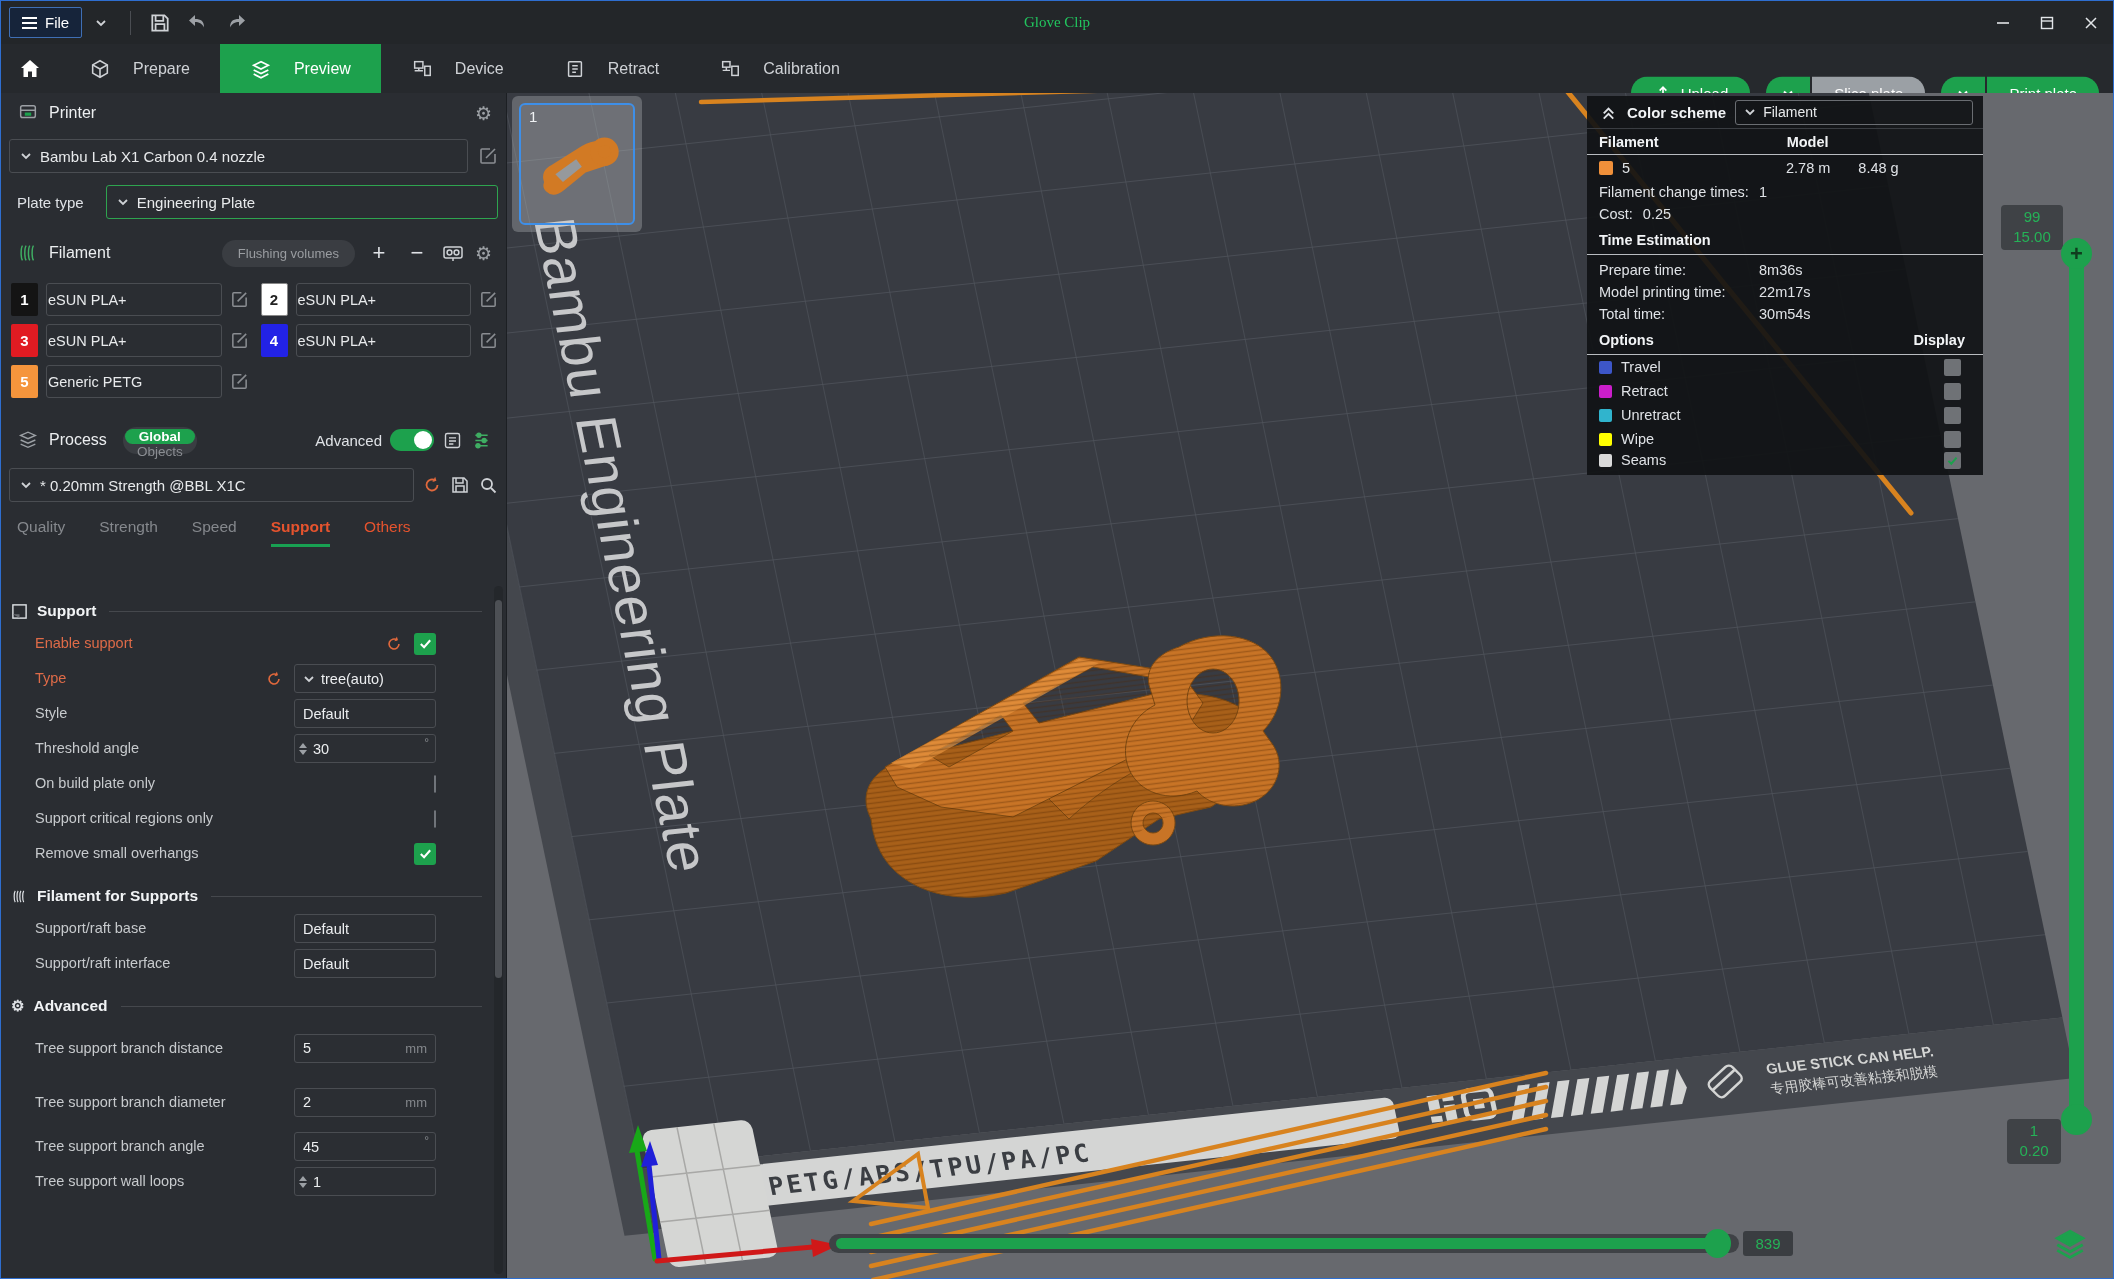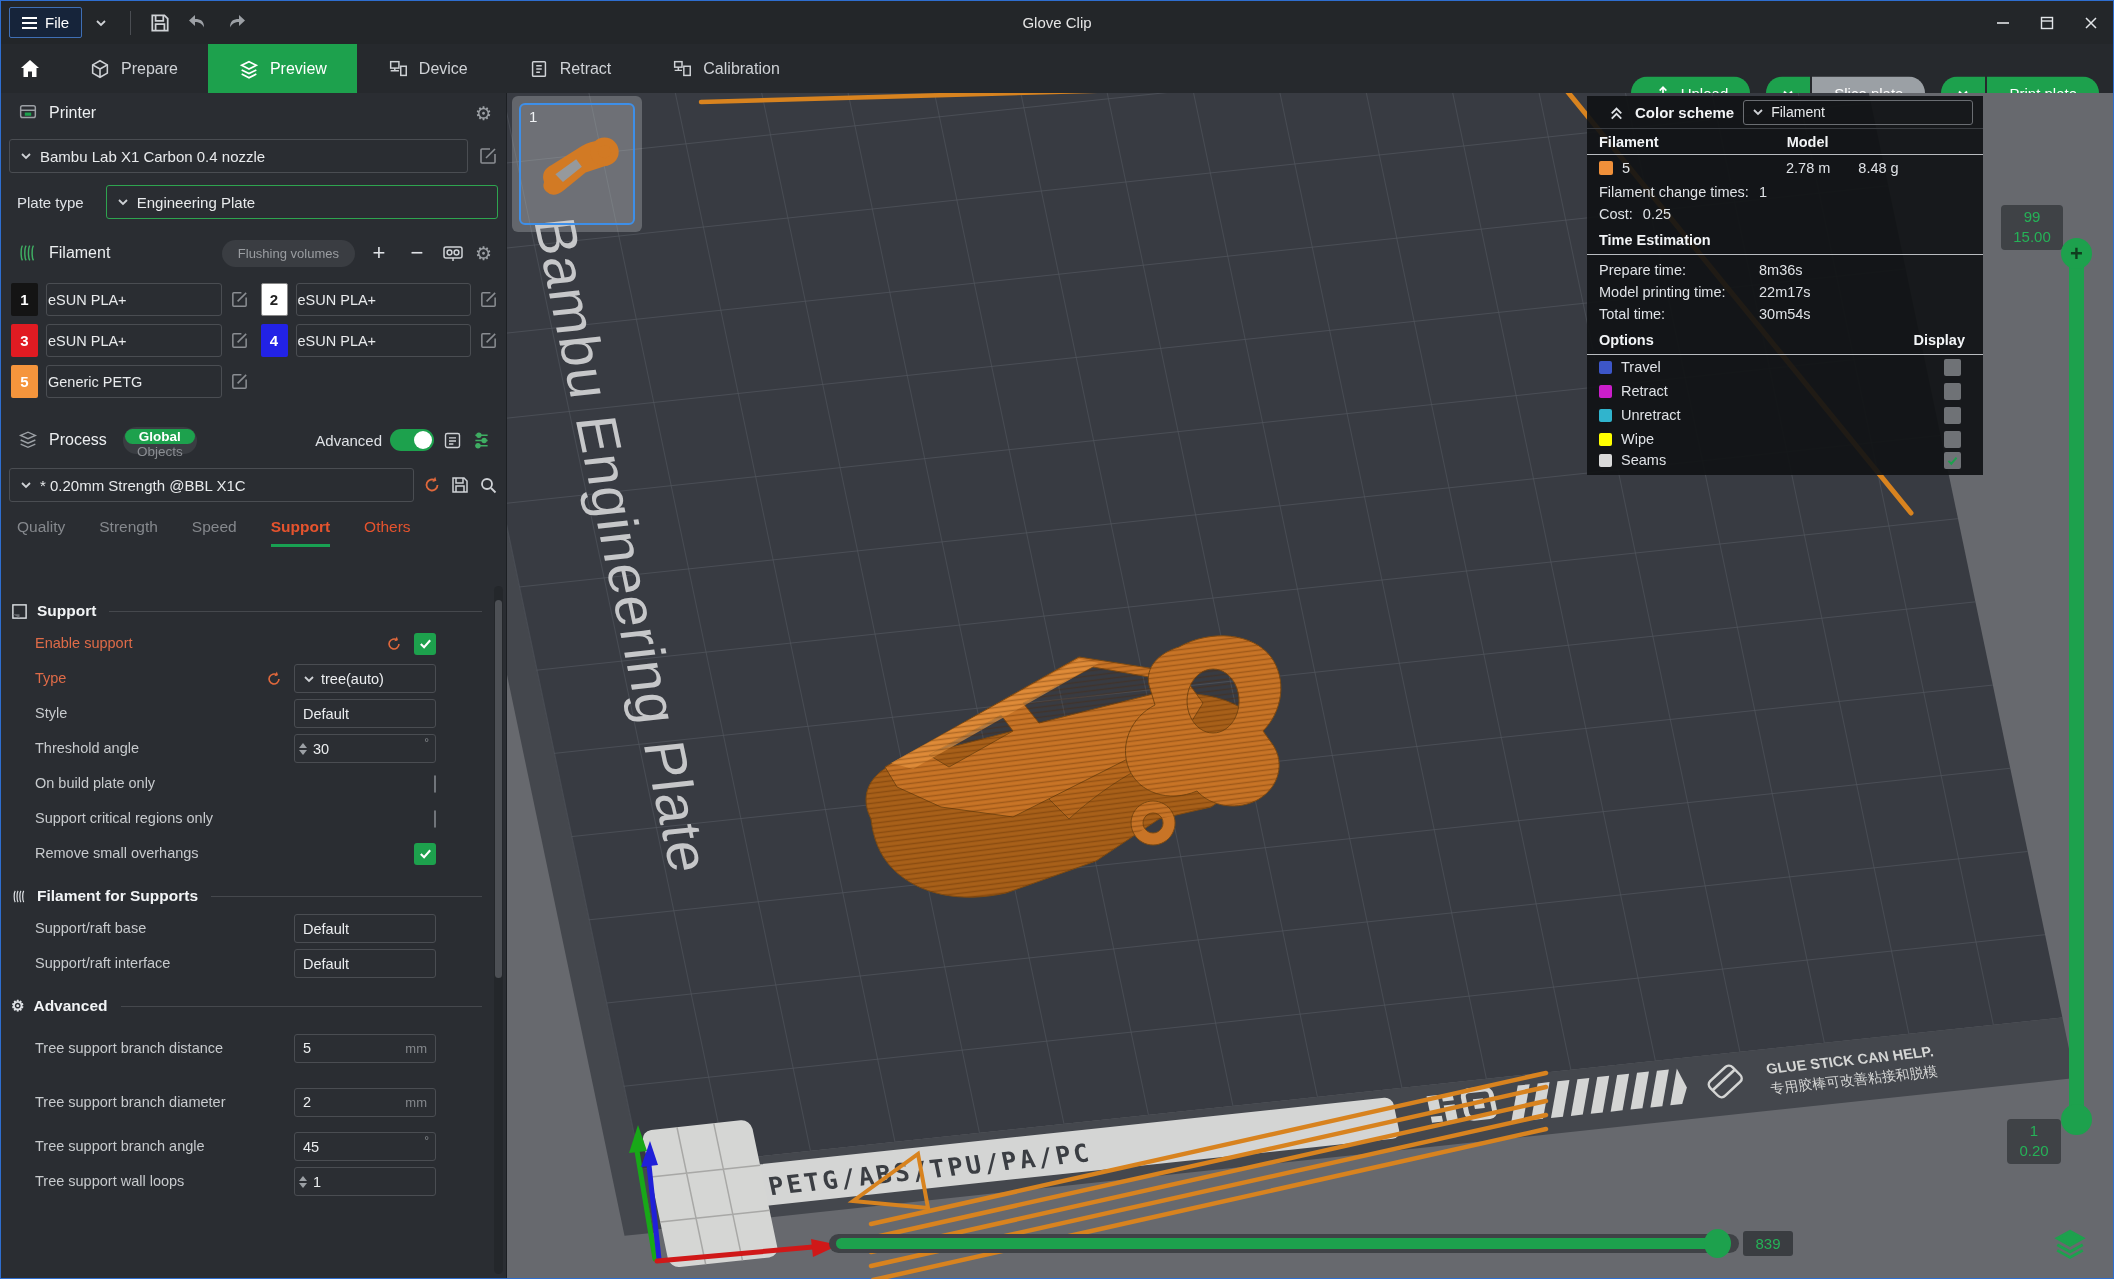--- a/index.html
+++ b/index.html
@@ -10,29 +10,29 @@
 
   
   .titlebar { position:absolute; left:0; top:0; width:100%; height:43px; background:#232629;
     display:flex; align-items:center; }
   .file-btn { display:flex; align-items:center; gap:8px; margin-left:8px; height:31px; padding:0 12px;
     border:1px solid #3f6fb5; background:#16243a; color:#fff; font-size:15px; border-radius:2px; cursor:pointer; }
   .burger { display:flex; flex-direction:column; gap:3px; }
   .burger i { display:block; width:15px; height:2px; background:#fff; }
   .tb-btn { width:38px; height:31px; display:flex; align-items:center; justify-content:center; color:#aab0b6; }
   .tb-sep { width:1px; height:24px; background:#4a4d52; margin:0 10px; }
-  .win-title { position:absolute; left:50%; transform:translateX(-50%); color:#e5e5e5; font-size:15px; }
+  .win-title { position:absolute; left:50%; transform:translateX(-50%); color:#22c55e; font-size:15px;font-family:Liberation Serif, serif; }
   .win-ctrls { position:absolute; right:0; top:0; height:43px; display:flex; }
   .win-ctrls > div { width:44px; height:43px; display:flex; align-items:center; justify-content:center; color:#e2e5e8; }
 
   
   .tabbar { position:absolute; left:0; top:43px; width:100%; height:49px; background:#26292d;
     display:flex; align-items:stretch; }
   .home-tab { width:58px; display:flex; align-items:center; justify-content:center; }
-  .mtab { display:flex; align-items:center; gap:10px; padding:0 30px; color:#cfd2d6; font-size:16px; }
+  .mtab { display:flex; align-items:center; gap:22px; padding:0 30px; color:#cfd2d6; font-size:16px; }
   .mtab.active { background:#1da14d; color:#fff; }
   .actions { position:absolute; right:14px; top:49px; transform:translateY(-50%); display:flex; gap:16px; align-items:center; }
   .pill { height:33px; border-radius:17px; display:flex; align-items:center; font-size:15px; color:#fff; overflow:hidden; }
   .pill .seg-chev { width:44px; height:33px; background:#1da14d; display:flex; align-items:center; justify-content:center; }
   .pill .seg-lab { padding:0 22px; height:33px; display:flex; align-items:center; gap:8px; }
   .pill.green .seg-lab { background:#1da14d; }
   .pill.grey .seg-lab { background:#9ba0a5; color:#fff; }
   .combo-gap { width:2px; background:#26292d; }
 
   
@@ -100,21 +100,21 @@
 
   
   .thumb { position:absolute; left:511px; top:95px; width:130px; height:136px; background:rgba(200,203,206,0.30);
     border-radius:6px; padding:7px; }
   .thumb .inner { position:relative; width:100%; height:100%; border:2px solid #3e8fe8; border-radius:6px;
     background:rgba(255,255,255,0.07); }
   .thumb .num { position:absolute; left:8px; top:3px; color:#f0f2f4; font-size:15px; }
 
   
   .rpanel { position:absolute; left:1586px; top:95px; width:396px; background:rgba(16,18,21,0.92); color:#dfe2e6; font-size:14.5px; }
-  .rp-head { display:flex; align-items:center; gap:9px; height:33px; padding:0 10px 0 20px; border-bottom:1px solid #3a3d42; }
+  .rp-head { display:flex; align-items:center; gap:9px; height:33px; padding:0 10px 0 12px; border-bottom:1px solid #3a3d42; }
   .rp-head .ttl { font-weight:bold; font-size:15px; color:#f2f4f6; }
   .rp-sel { flex:1; height:25px; border:1px solid #6a6d72; border-radius:3px; display:flex; align-items:center;
     gap:7px; padding:0 8px; font-size:14px; color:#e8eaec; }
   .rp-cols { display:flex; height:26px; align-items:center; padding:0 12px; font-weight:bold; color:#f2f4f6;
     border-bottom:1px solid #b9bcc0; }
   .rp-cols .c2 { margin-left:128px; }
   .rp-row { display:flex; align-items:center; height:26px; padding:0 12px; }
   .swatch { width:14px; height:14px; border-radius:2px; margin-right:9px; flex:0 0 auto; }
   .rp-row .len { margin-left:auto; width:185px; display:flex; gap:28px; }
   .rp-line { display:flex; height:22px; align-items:center; padding:0 12px; }

